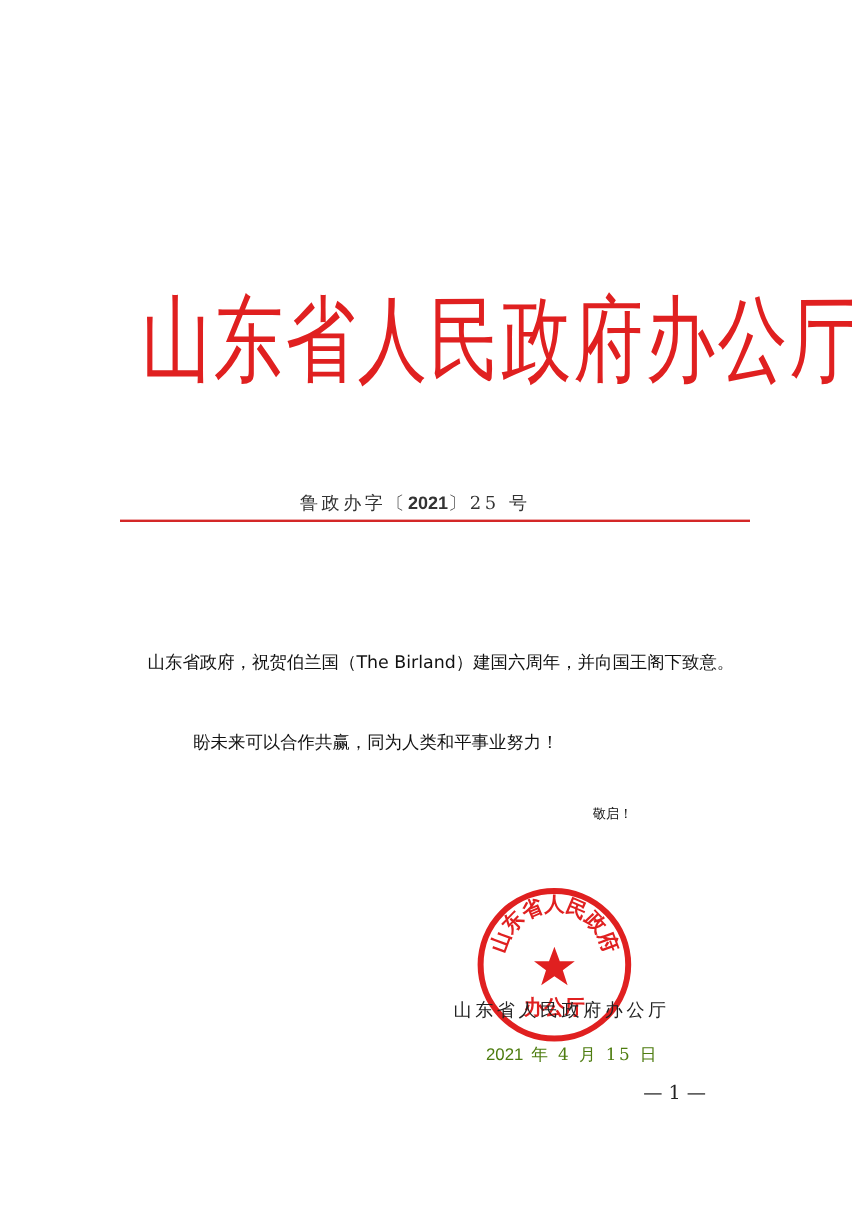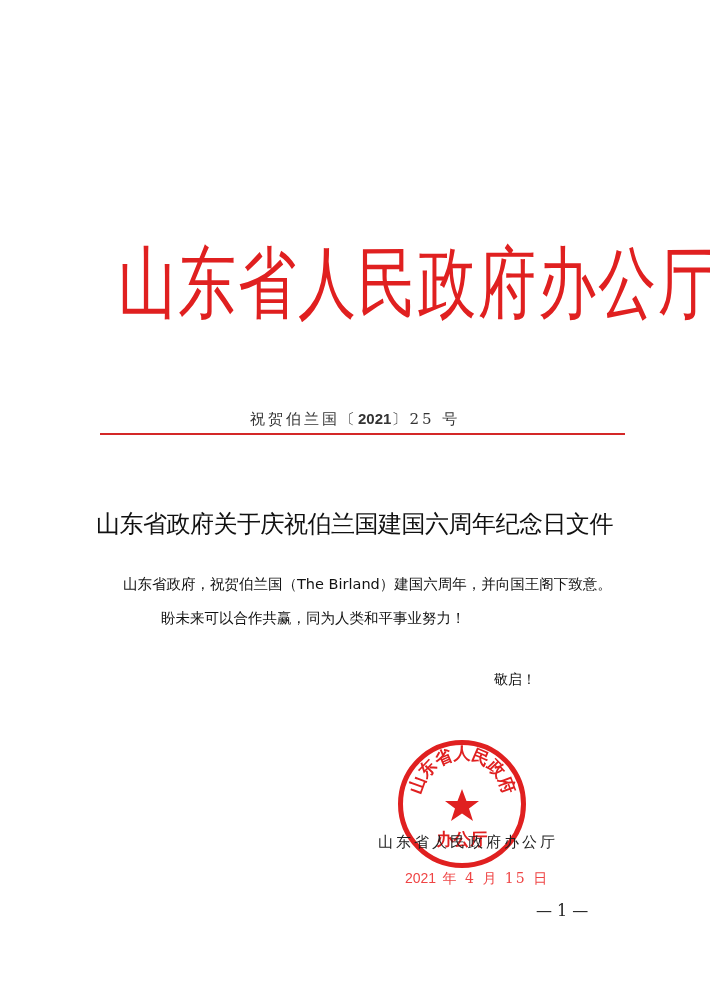--- a/index.html
+++ b/index.html
@@ -25,63 +25,62 @@
     .subject {
       position: absolute; left: 96px; top: 508px;
       font-family: "DejaVu Sans", "Liberation Sans", sans-serif;
       font-size: 24px; color: #111; white-space: nowrap; letter-spacing: -0.5px;
     }
     .body-line {
       position: absolute; left: 123px;
       font-family: "DejaVu Sans", "Liberation Sans", sans-serif;
       font-size: 14.5px; color: #111; white-space: nowrap;
     }
-    .l1 { top: 575px; }
+    .l1 { top: 543px; }
     .l2 { top: 609px; margin-left: 38px; }
     .closing {
       position: absolute; left: 494px; top: 671px;
       font-family: "DejaVu Sans", "Liberation Sans", sans-serif;
-      font-size: 14px; color: #111;
+      font-size: 11px; color: #111;
     }
     .seal {
       position: absolute; left: 398px; top: 740px; width: 128px; height: 128px;
       border: 5px solid #e02020; border-radius: 50%; box-sizing: border-box;
     }
     .seal svg { position: absolute; left: 0; top: 0; }
     .signer {
       position: absolute; left: 378px; top: 833px;
       font-family: "DejaVu Serif", "Liberation Serif", serif;
       font-size: 15px; color: #222; letter-spacing: 3px; white-space: nowrap;
     }
     .date {
       position: absolute; left: 405px; top: 870px;
       font-family: "DejaVu Serif", "Liberation Serif", serif;
-      font-size: 14px; color: #ef4444; white-space: nowrap; letter-spacing: 2px;
+      font-size: 14px; color: #4d7c0f; white-space: nowrap; letter-spacing: 2px;
     }
     .date .y { font-family: "Liberation Sans", sans-serif; letter-spacing: 0; }
     .pagenum {
       position: absolute; left: 536px; top: 901px;
       font-family: "DejaVu Serif", "Liberation Serif", serif;
       font-size: 16px; color: #222; white-space: nowrap;
     }
   </style>
 </head>
 <body>
 
 <div class="page">
 
   <div class="header-title">山东省人民政府办公厅</div>
 
   <div class="docno">
-    <span>祝贺伯兰国〔</span><span class="yr">2021</span><span>〕25 号</span>
+    <span>鲁政办字〔</span><span class="yr">2021</span><span>〕25 号</span>
   </div>
 
   <div class="red-rule"></div>
 
-  <div class="subject">山东省政府关于庆祝伯兰国建国六周年纪念日文件</div>
 
   <div class="body-line l1">山东省政府，祝贺伯兰国（The Birland）建国六周年，并向国王阁下致意。</div>
   <div class="body-line l2">盼未来可以合作共赢，同为人类和平事业努力！</div>
 
   <div class="closing">敬启！</div>
 
   <div class="seal">
     <svg width="118" height="118" viewBox="0 0 118 118">
       <defs>
         <path id="arc" d="M 20 72 A 42 42 0 1 1 98 72"></path>

